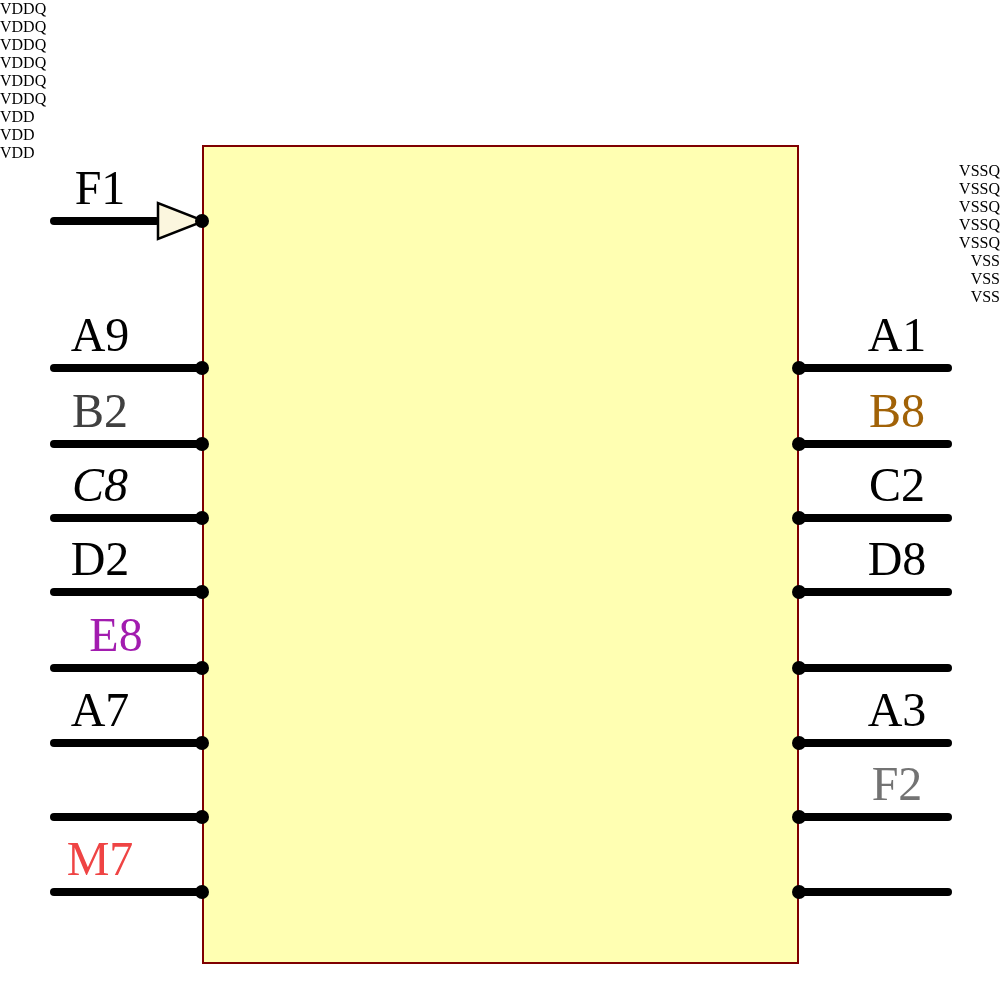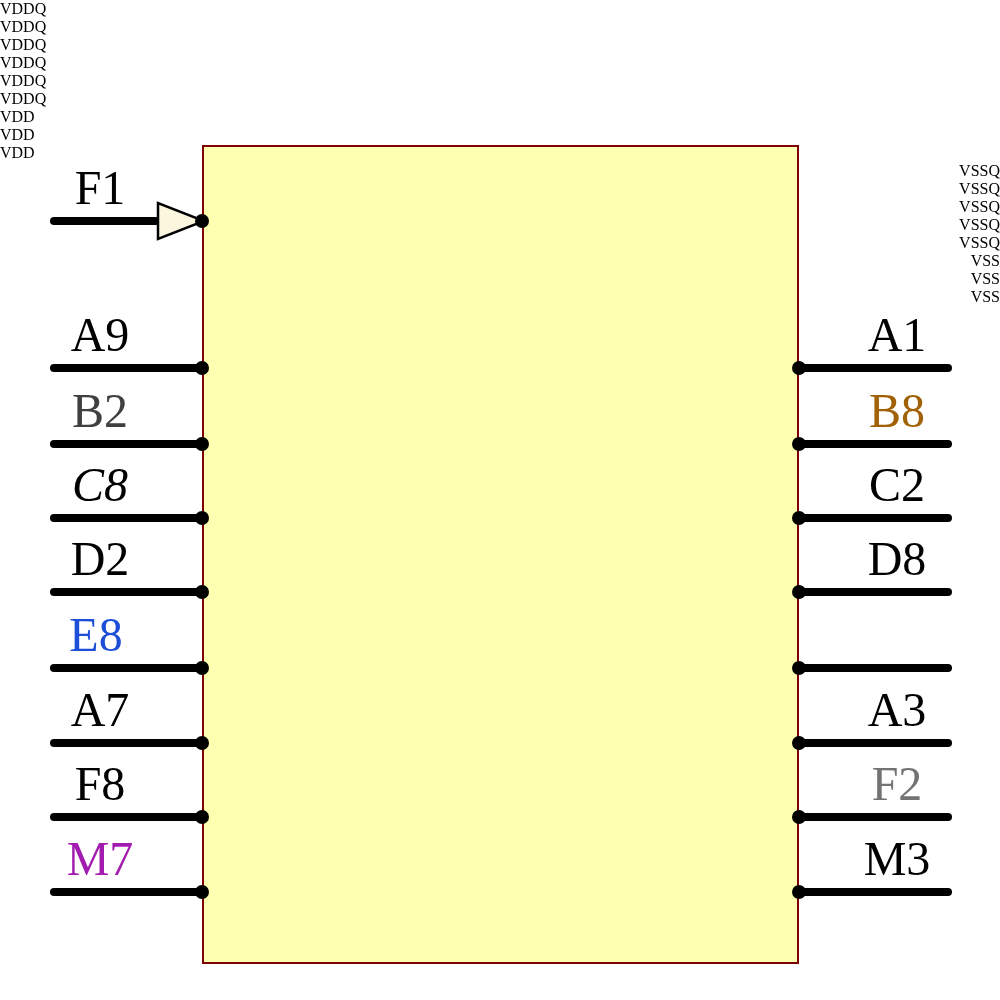--- a/index.html
+++ b/index.html
@@ -69,33 +69,32 @@
       <div class="pin-line" style="left: 50px; top: 514px; width: 152px; background: rgb(0, 0, 0);"></div>
       <div class="junction-dot" style="left: 195px; top: 511px; background: rgb(0, 0, 0);"></div>
       <div class="pin-number" style="left: 30px; top: 456px; width: 140px; color: rgb(0, 0, 0); font-style: italic;">C8</div>
       <div class="pin-label-vddq" style="top: 483px; color: rgb(0, 0, 0); left: 250px; text-align: left;">VDDQ</div>
       <div class="pin-line" style="left: 50px; top: 588px; width: 152px; background: rgb(0, 0, 0);"></div>
       <div class="junction-dot" style="left: 195px; top: 585px; background: rgb(0, 0, 0);"></div>
       <div class="pin-number" style="left: 30px; top: 530px; width: 140px; color: rgb(0, 0, 0);">D2</div>
       <div class="pin-label-vddq" style="top: 557px; color: rgb(0, 0, 0); left: 250px; text-align: left;">VDDQ</div>
       <div class="pin-line" style="left: 50px; top: 664px; width: 152px; background: rgb(0, 0, 0);"></div>
       <div class="junction-dot" style="left: 195px; top: 661px; background: rgb(0, 0, 0);"></div>
-      <div class="pin-number" style="left: 26px; top: 606px; width: 140px; color: #1d4ed8;">E8</div>
+      <div class="pin-number" style="left: 46px; top: 606px; width: 140px; color: #a21caf;">E8</div>
       <div class="pin-label-vddq" style="top: 633px; color: rgb(0, 0, 0); left: 250px; text-align: left;">VDDQ</div>
       <div class="pin-line" style="left: 50px; top: 739px; width: 152px; background: rgb(0, 0, 0);"></div>
       <div class="junction-dot" style="left: 195px; top: 736px; background: rgb(0, 0, 0);"></div>
       <div class="pin-number" style="left: 30px; top: 681px; width: 140px; color: rgb(0, 0, 0);">A7</div>
       <div class="pin-label-vdd" style="top: 708px; color: rgb(0, 0, 0); left: 250px; text-align: left;">VDD</div>
       <div class="pin-line" style="left: 50px; top: 813px; width: 152px; background: rgb(0, 0, 0);"></div>
       <div class="junction-dot" style="left: 195px; top: 810px; background: rgb(0, 0, 0);"></div>
-      <div class="pin-number" style="left: 30px; top: 755px; width: 140px; color: rgb(0, 0, 0);">F8</div>
       <div class="pin-label-vdd" style="top: 782px; color: rgb(0, 0, 0); left: 250px; text-align: left;">VDD</div>
       <div class="pin-line" style="left: 50px; top: 888px; width: 152px; background: rgb(0, 0, 0);"></div>
       <div class="junction-dot" style="left: 195px; top: 885px; background: rgb(0, 0, 0);"></div>
-      <div class="pin-number" style="left: 30px; top: 830px; width: 140px; color: #a21caf;">M7</div>
+      <div class="pin-number" style="left: 30px; top: 830px; width: 140px; color: #ef4444;">M7</div>
       <div class="pin-label-vdd" style="top: 857px; color: rgb(0, 0, 0); left: 250px; text-align: left;">VDD</div>
       <div class="pin-line" style="left: 799px; top: 364px; width: 153px; background: rgb(0, 0, 0);"></div>
       <div class="junction-dot" style="left: 792px; top: 361px; background: rgb(0, 0, 0);"></div>
       <div class="pin-number" style="left: 827px; top: 306px; width: 140px; color: rgb(0, 0, 0);">A1</div>
       <div class="pin-label-vssq" style="top: 333px; color: rgb(0, 0, 0); right: 255px; text-align: right;">VSSQ</div>
       <div class="pin-line" style="left: 799px; top: 440px; width: 153px; background: rgb(0, 0, 0);"></div>
       <div class="junction-dot" style="left: 792px; top: 437px; background: rgb(0, 0, 0);"></div>
       <div class="pin-number" style="left: 827px; top: 382px; width: 140px; color: #a16207;">B8</div>
       <div class="pin-label-vssq" style="top: 409px; color: rgb(0, 0, 0); right: 255px; text-align: right;">VSSQ</div>
       <div class="pin-line" style="left: 799px; top: 514px; width: 153px; background: rgb(0, 0, 0);"></div>
@@ -112,16 +111,15 @@
       <div class="pin-line" style="left: 799px; top: 739px; width: 153px; background: rgb(0, 0, 0);"></div>
       <div class="junction-dot" style="left: 792px; top: 736px; background: rgb(0, 0, 0);"></div>
       <div class="pin-number" style="left: 827px; top: 681px; width: 140px; color: rgb(0, 0, 0);">A3</div>
       <div class="pin-label-vss" style="top: 708px; color: rgb(0, 0, 0); right: 255px; text-align: right;">VSS</div>
       <div class="pin-line" style="left: 799px; top: 813px; width: 153px; background: rgb(0, 0, 0);"></div>
       <div class="junction-dot" style="left: 792px; top: 810px; background: rgb(0, 0, 0);"></div>
       <div class="pin-number" style="left: 827px; top: 755px; width: 140px; color: #737373;">F2</div>
       <div class="pin-label-vss" style="top: 782px; color: rgb(0, 0, 0); right: 255px; text-align: right;">VSS</div>
       <div class="pin-line" style="left: 799px; top: 888px; width: 153px; background: rgb(0, 0, 0);"></div>
       <div class="junction-dot" style="left: 792px; top: 885px; background: rgb(0, 0, 0);"></div>
-      <div class="pin-number" style="left: 827px; top: 830px; width: 140px; color: rgb(0, 0, 0);">M3</div>
       <div class="pin-label-vss" style="top: 857px; color: rgb(0, 0, 0); right: 255px; text-align: right;">VSS</div>
     </div>
 </div>
 
 </body></html>

